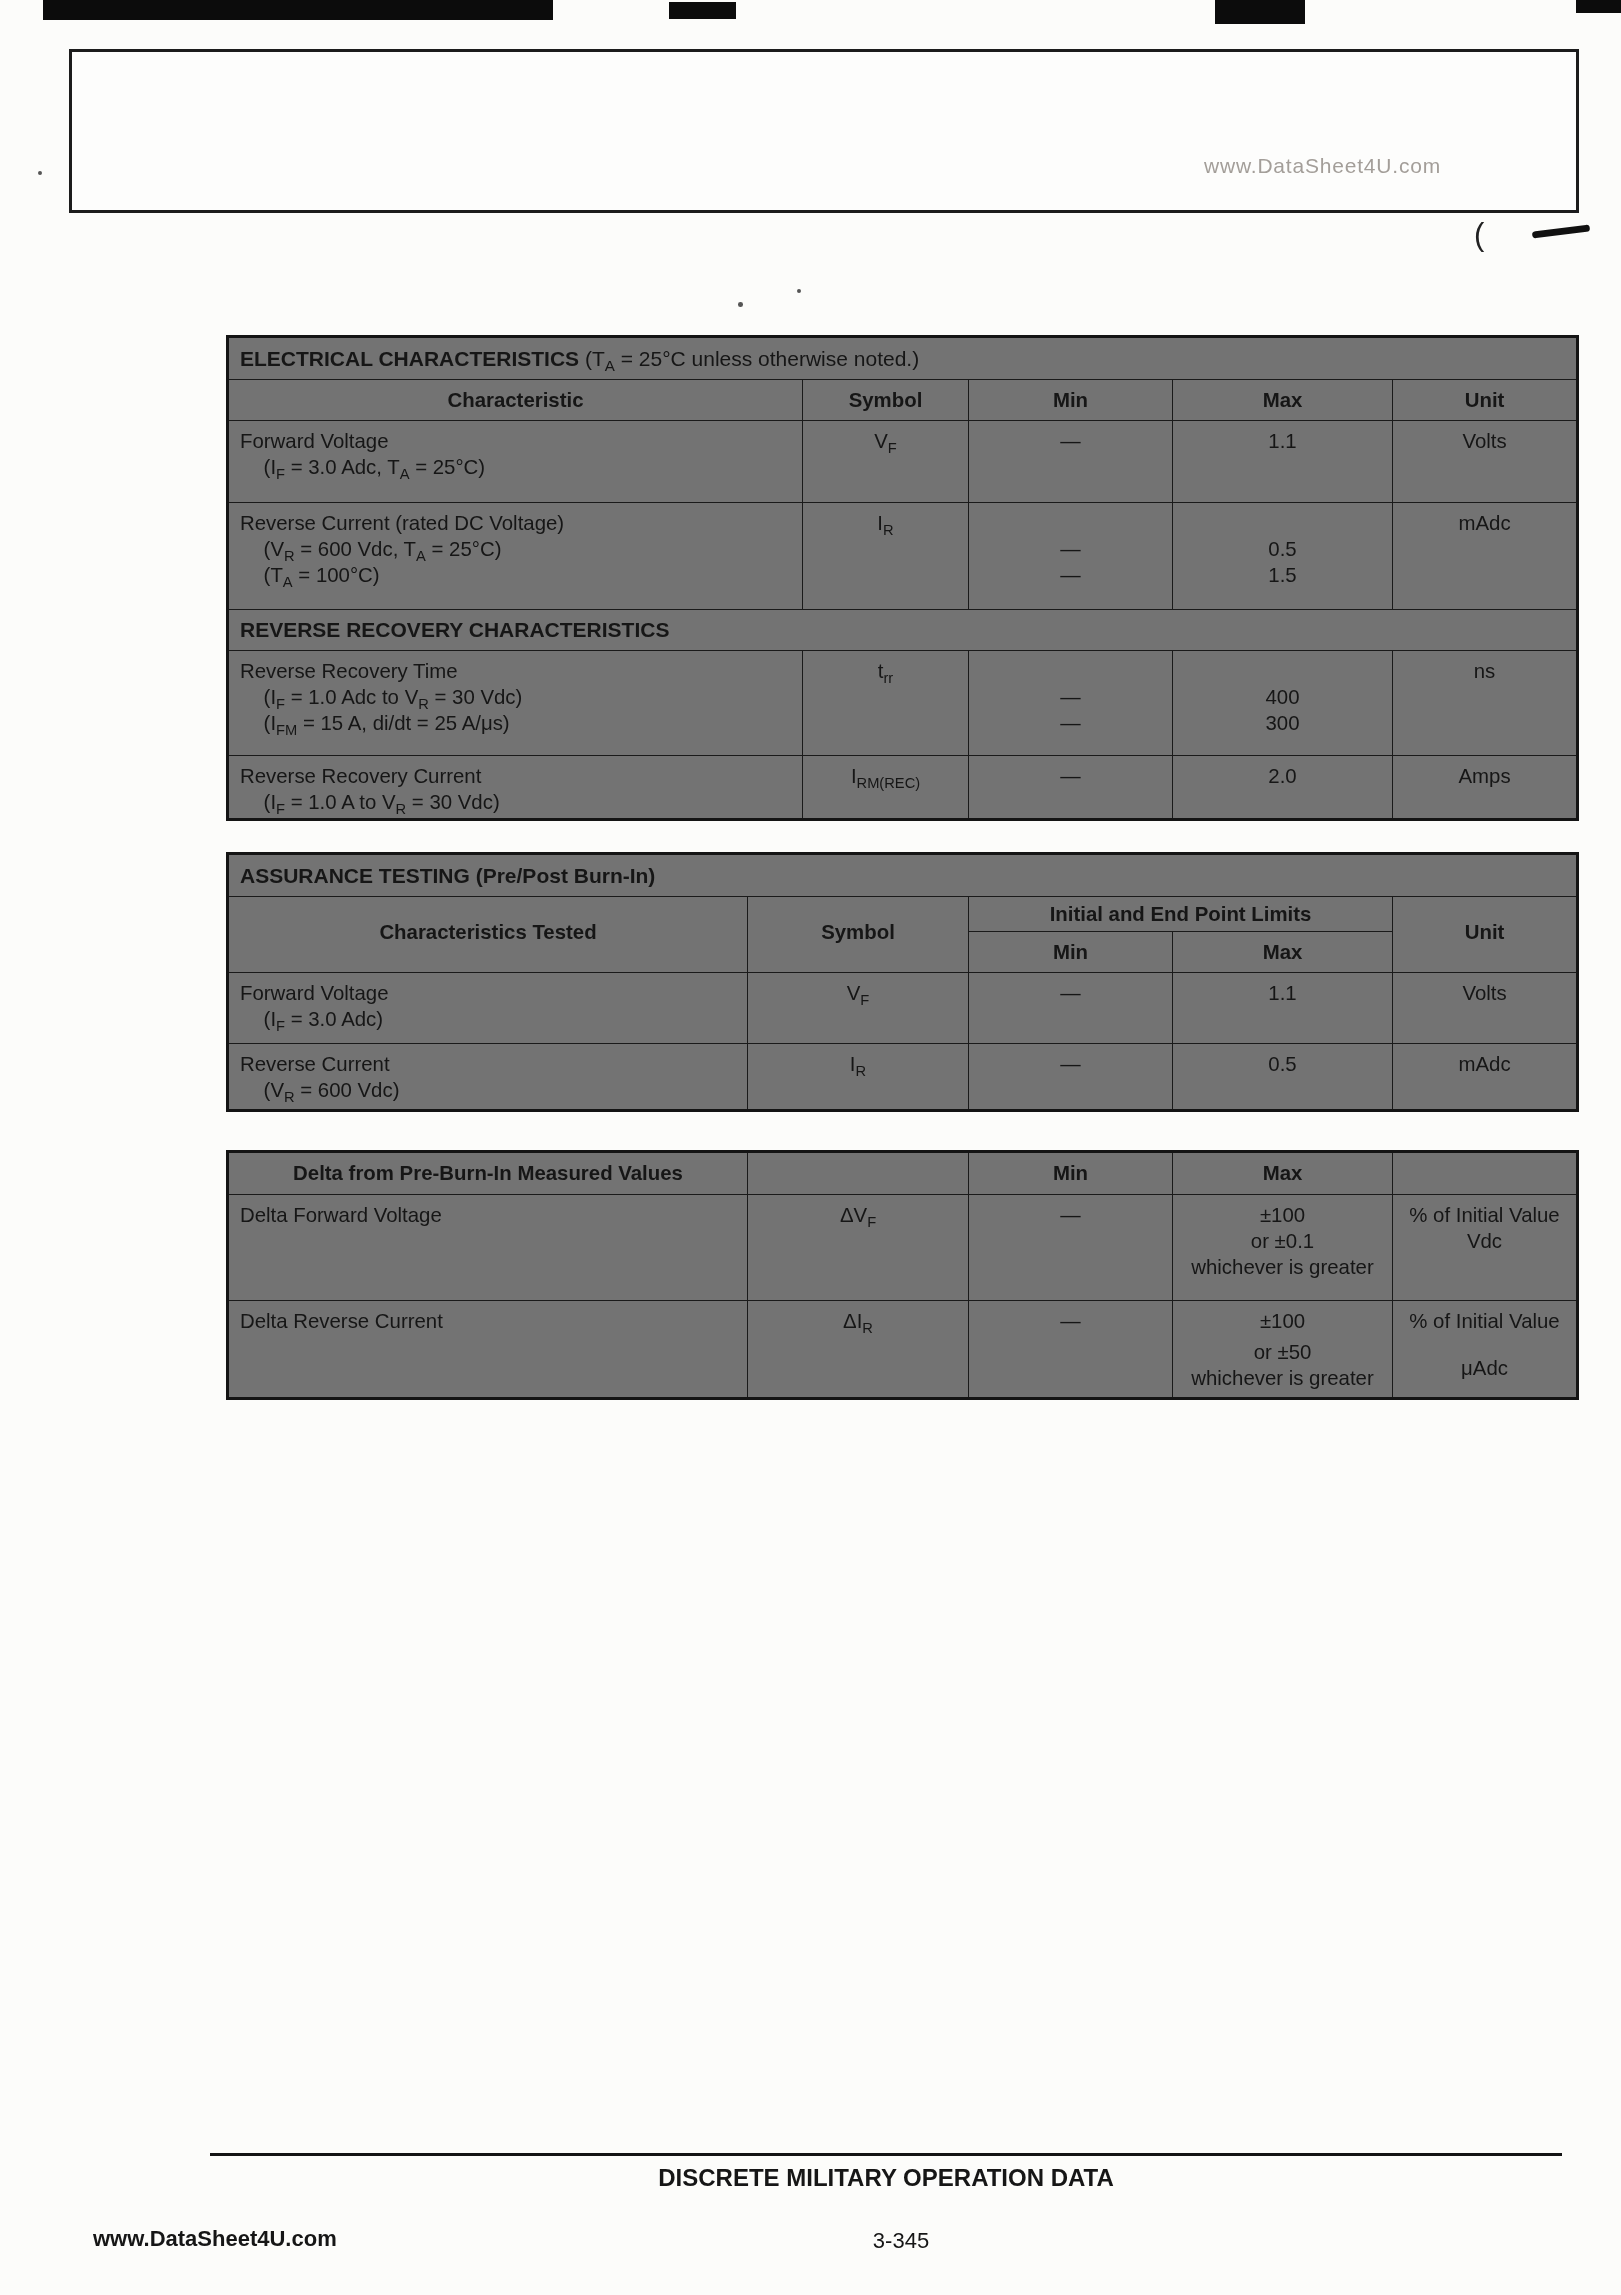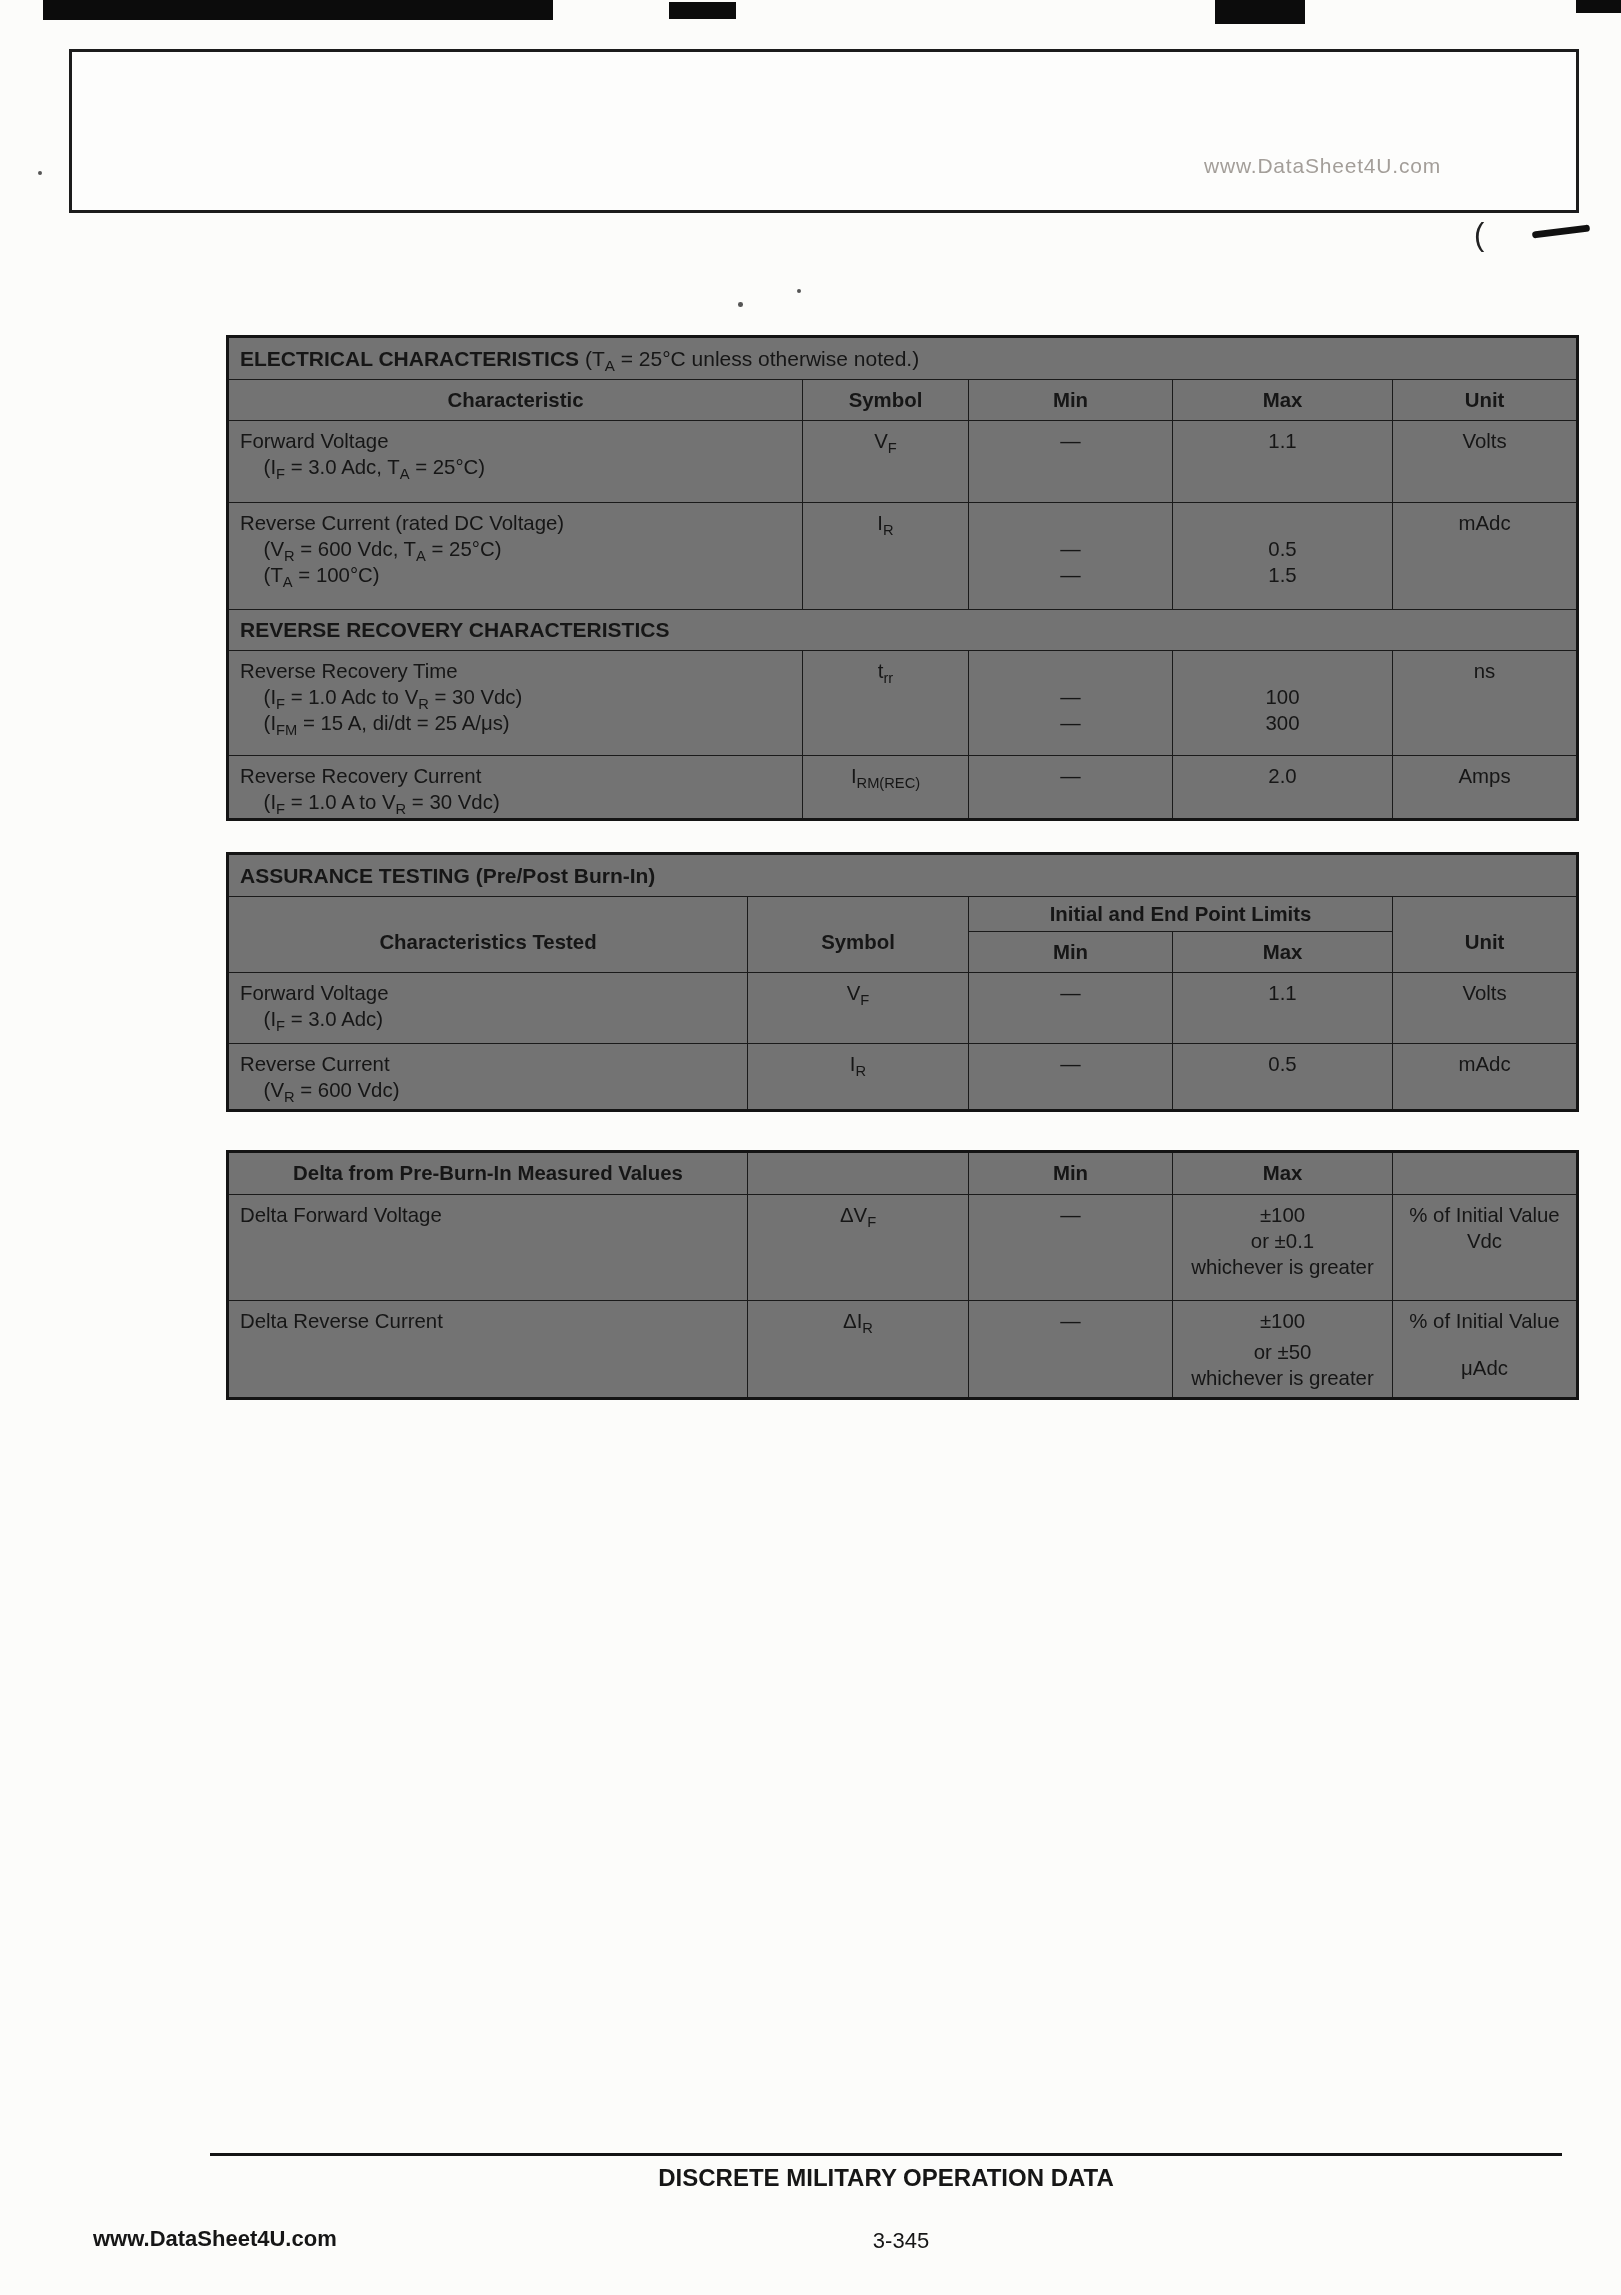--- a/index.html
+++ b/index.html
@@ -28,21 +28,21 @@
     position:absolute; border-collapse:collapse; table-layout:fixed;
     border:3.1px solid #141414; background:#737373;
   }
   .dtable td, .dtable th { border:1.6px solid #1a1a1a; vertical-align:top; }
   .dtable .ttl { font-size:21px; padding:8.6px 11px; vertical-align:middle; }
   .b { font-weight:bold; }
   .dtable th {
     font-weight:bold; font-size:20.4px; text-align:center;
     vertical-align:middle; padding:4.7px 3.1px;
   }
-  .dtable th.bh { vertical-align:bottom; padding-bottom:18px; }
+  .dtable th.bh { vertical-align:bottom; padding-bottom:28px; }
   td.char { font-size:20.4px; line-height:26px; padding:7px 9.4px 3.1px 11px; }
   td.char .cond { margin-left:23.6px; }
   td.c { text-align:center; font-size:20.4px; line-height:26px; padding-top:7px; }
   .gap1 { margin-top:26px; }
   .section { font-weight:bold; font-size:21px; padding:7.9px 11px; vertical-align:middle; }
   sub { font-size:0.72em; line-height:0; }
   .mt8 { margin-top:4.7px; }
   .mt12 { margin-top:21px; }
   .pt20 { padding-top:15.7px; }
   .pt24 { padding-top:19px; }
@@ -129,21 +129,21 @@
         <div>Reverse Recovery Time</div>
         <div class="cond">(I<sub>F</sub> = 1.0 Adc to V<sub>R</sub> = 30 Vdc)</div>
         <div class="cond">(I<sub>FM</sub> = 15 A, di/dt = 25 A/μs)</div>
       </td>
       <td class="c"><span>t<sub>rr</sub></span></td>
       <td class="c">
         <div class="gap1">—</div>
         <div>—</div>
       </td>
       <td class="c">
-        <div class="gap1">100</div>
+        <div class="gap1">400</div>
         <div>300</div>
       </td>
       <td class="c"><span>ns</span></td>
     </tr>
     <tr style="height:60px">
       <td class="char">
         <div>Reverse Recovery Current</div>
         <div class="cond">(I<sub>F</sub> = 1.0 A to V<sub>R</sub> = 30 Vdc)</div>
       </td>
       <td class="c"><span>I<sub>RM(REC)</sub></span></td>

